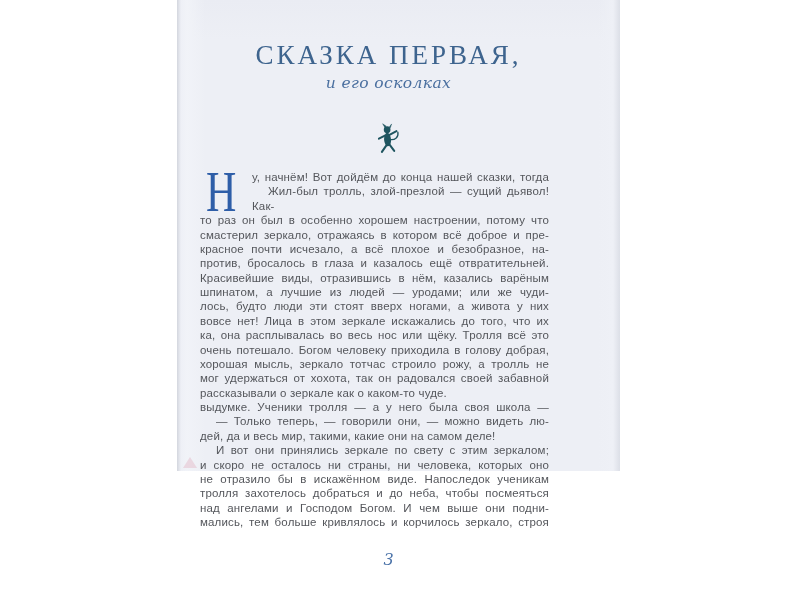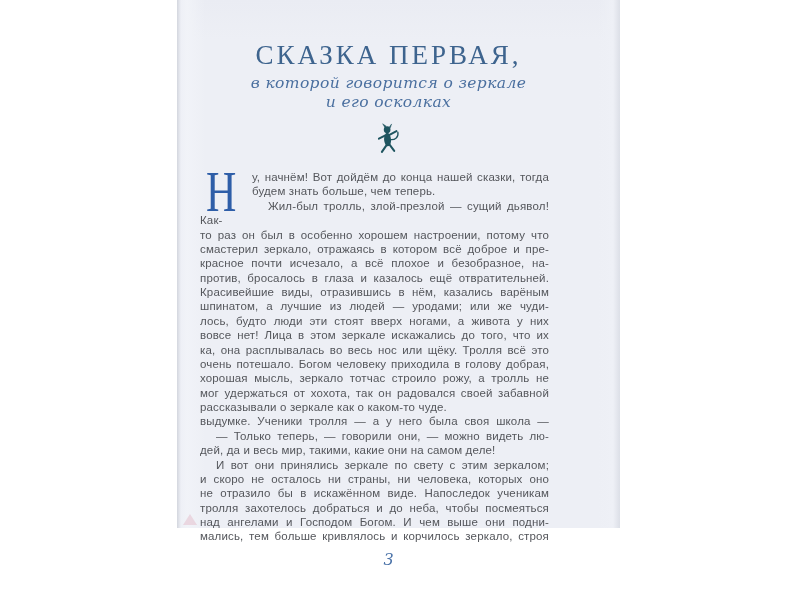--- a/index.html
+++ b/index.html
@@ -9,21 +9,21 @@
     overflow: hidden;
     font-family: "Liberation Sans", sans-serif;
     position: relative;
   }
   .canvas { position: absolute; inset: 0; }
 
   
   .page {
     position: absolute;
     left: 177px; top: 0;
-    width: 443px; height: 528px;
+    width: 443px; height: 471px;
     background:
       linear-gradient(90deg, #d3d6de 0px, #eef0f6 4px, #f1f3f8 10px, rgba(238,240,246,0) 28px),
       linear-gradient(270deg, #dcdfe7 0px, #eef0f6 7px, rgba(238,240,246,0) 22px),
       linear-gradient(180deg, #eaecf3 0px, #edeff5 40px);
     background-color: #edeff5;
   }
 
   .centerband {
     position: absolute;
     left: 0; width: 443px;
@@ -100,21 +100,20 @@
 </style>
 </head>
 <body>
 
 <div class="canvas">
   <div class="page">
 
     <div class="centerband title">СКАЗКА ПЕРВАЯ,</div>
 
     <div class="centerband subtitle">
-      <div>в которой говорится о зеркале</div>
       <div>и его осколках</div>
     </div>
 
     <div class="centerband ornament">
       <svg width="28" height="34" viewBox="0 0 30 36" aria-hidden="true">
         <g fill="#1f5560" stroke="#1f5560">
           <path d="M10.5 4.5 L8.2 0.6 L12 3.2 Z" stroke-width="0.5"></path>
           <path d="M15.2 4.3 L17.8 0.8 L16.4 5 Z" stroke-width="0.5"></path>
           <circle cx="13" cy="7" r="3.6" stroke-width="0"></circle>
           <path d="M13 9.5 C 9.4 12.5, 8.6 18.5, 11.4 23.2 C 13 25.8, 15.8 25.2, 16.8 21.6 C 18 17.2, 16.4 11.6, 13 9.5 Z" stroke-width="0"></path>
@@ -123,21 +122,20 @@
           <path d="M12.4 23.5 L7.4 30.8" fill="none" stroke-width="2.2" stroke-linecap="round"></path>
           <path d="M15.4 22.8 L20.6 29.6" fill="none" stroke-width="2.2" stroke-linecap="round"></path>
           <path d="M16.6 17.5 C 21.5 18, 25.5 15, 24.5 9.5" fill="none" stroke-width="1.4" stroke-linecap="round"></path>
         </g>
       </svg>
     </div>
 
     <div class="bodyblock" id="body-text">
         <span class="dropcap">Н</span>
         <div class="line">у, начнём! Вот дойдём до конца нашей сказки, тогда</div>
-        <div class="line end">будем знать больше, чем теперь.</div>
         <div class="line ind">Жил-был тролль, злой-презлой — сущий дьявол! Как-</div>
         <div class="line">то раз он был в особенно хорошем настроении, потому что</div>
         <div class="line">смастерил зеркало, отражаясь в котором всё доброе и пре-</div>
         <div class="line">красное почти исчезало, а всё плохое и безобразное, на-</div>
         <div class="line">против, бросалось в глаза и казалось ещё отвратительней.</div>
         <div class="line">Красивейшие виды, отразившись в нём, казались варёным</div>
         <div class="line">шпинатом, а лучшие из людей — уродами; или же чуди-</div>
         <div class="line">лось, будто люди эти стоят вверх ногами, а живота у них</div>
         <div class="line">вовсе нет! Лица в этом зеркале искажались до того, что их</div>
         <div class="line">ка, она расплывалась во весь нос или щёку. Тролля всё это</div>

